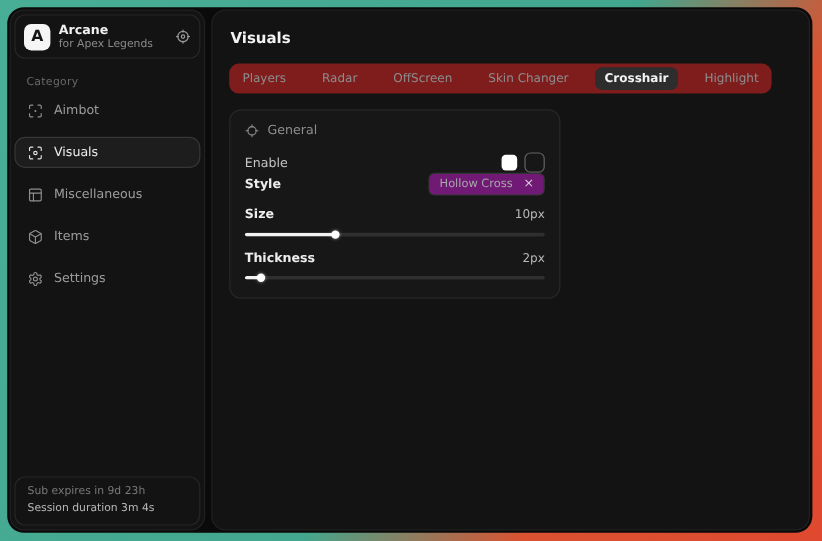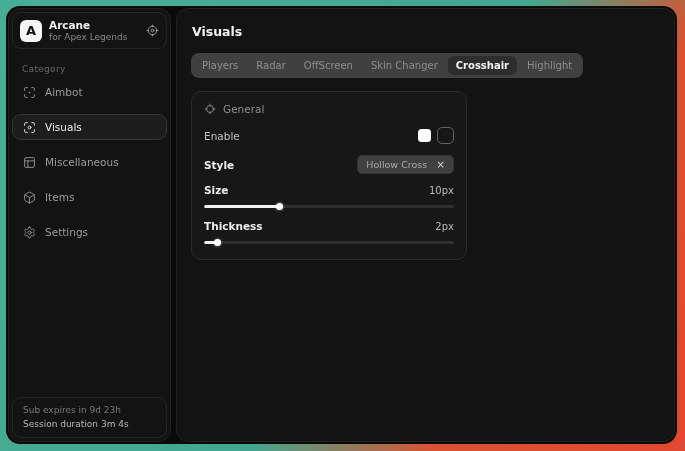--- a/index.html
+++ b/index.html
@@ -56,53 +56,53 @@
   }
   .footer-line1{color:#787878;}
   .footer-line2{color:#b9b9b9;}
   
   .main{
     flex:1;height:100%;background:#131313;border:1px solid #212121;
     border-radius:12px;box-sizing:border-box;padding:14px;
   }
   .page-title{font-size:12.5px;font-weight:700;color:#f2f2f2;margin:1px 0 14px 1px;}
   .tabs{
-    display:inline-flex;align-items:center;gap:2px;
-    background:#404040;border-radius:8px;padding:3px;
+    display:inline-flex;align-items:center;gap:14px;
+    background:#7f1d1d;border-radius:8px;padding:3px;
   }
   .tab{
     padding:4px 8px;font-size:10px;color:#8d8d8d;border-radius:6px;
     cursor:pointer;white-space:nowrap;
   }
   .tab.selected{background:#2d2d2d;color:#f2f2f2;font-weight:600;}
   .card{
     margin-top:13px;width:276px;box-sizing:border-box;
     background:#171717;border:1px solid #292929;border-radius:10px;
     padding:11px 12px 13px;
   }
   .card-header{
     display:flex;align-items:center;gap:7px;
     color:#8d8d8d;font-size:10.5px;margin-bottom:12px;
   }
   .card-header .icon{display:flex;color:#8d8d8d;}
   .row{display:flex;justify-content:space-between;align-items:center;}
-  .row-enable{margin-bottom:11px;}
+  .row-enable{}
   .label-dim{font-size:10.5px;color:#c4c4c4;}
   .label-strong{font-size:10.5px;font-weight:700;color:#ededed;}
   .value{font-size:10px;color:#b8b8b8;}
   .enable-controls{display:flex;align-items:center;gap:6px;}
   .swatch{width:13px;height:13px;border-radius:3.5px;cursor:pointer;}
   .checkbox{
     width:15px;height:15px;border-radius:5px;
     border:1.5px solid #646464;background:transparent;cursor:pointer;
   }
   .row-style{margin-bottom:10px;}
   .chip{
     display:flex;align-items:center;gap:9px;
-    background:#404040;border:1px solid #343434;border-radius:5px;
+    background:#701a75;border:1px solid #343434;border-radius:5px;
     padding:3px 8px;cursor:pointer;
   }
   .chip-text{font-size:9.5px;color:#a8a8a8;}
   .chip-x{font-size:10.5px;color:#d4d4d4;line-height:1;cursor:pointer;}
   .row-slider-label{margin-bottom:7px;margin-top:2px;}
   .slider{position:relative;height:7px;margin-bottom:10px;cursor:pointer;}
   .track{
     position:absolute;left:0;right:0;top:2px;height:3px;
     background:#2f2f2f;border-radius:2px;overflow:hidden;
   }

